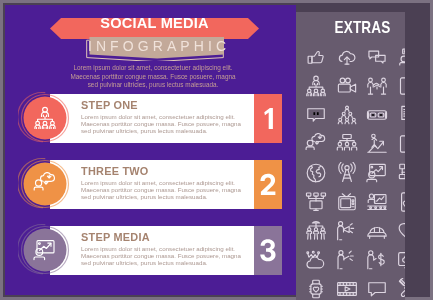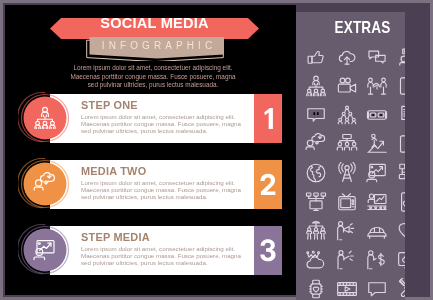--- a/index.html
+++ b/index.html
@@ -2,32 +2,32 @@
 <html><head>
 <meta charset="utf-8">
 <style>
   html,body{margin:0;padding:0;}
   body{width:433px;height:300px;overflow:hidden;background:#7b7181;
        font-family:"Liberation Sans",sans-serif;-webkit-font-smoothing:antialiased;}
   #root{position:relative;width:433px;height:300px;background:#7b7181;overflow:hidden;}
 
   
   .frame{position:absolute;left:3px;top:3px;width:427px;height:294px;background:#4b4053;}
-  .left-panel{position:absolute;left:5px;top:5px;width:291px;height:290px;background:#000000;overflow:hidden;}
+  .left-panel{position:absolute;left:5px;top:5px;width:291px;height:290px;background:#4c1d95;overflow:hidden;}
   .right-panel{position:absolute;left:296px;top:12px;width:109px;height:290px;background:#675b6e;overflow:hidden;}
 
   
   .banner{position:absolute;left:45px;top:13px;width:209px;height:21px;background:#f2675d;
           clip-path:polygon(0% 50%, 5.3% 0%, 94.7% 0%, 100% 50%, 94.7% 100%, 5.3% 100%);}
   .banner-title{position:absolute;left:45px;top:7px;width:209px;height:21px;display:flex;align-items:center;
           justify-content:center;color:#ffffff;font-weight:bold;font-size:14.6px;letter-spacing:.2px;}
   .sub-wrap{position:absolute;left:79px;top:30px;width:140px;height:26px;}
   .sub-svg{position:absolute;left:0;top:0;display:block;}
   .sub-title{position:absolute;left:5px;top:2px;width:136px;height:17px;display:flex;align-items:center;
-          justify-content:center;color:#f0e2da;font-size:10px;letter-spacing:4.1px;text-indent:4.1px;}
+          justify-content:center;color:#f0e2da;font-size:14px;letter-spacing:4.1px;text-indent:4.1px;}
   .intro{position:absolute;left:50px;top:59px;width:196px;text-align:center;color:#c59d95;
           font-size:6.4px;line-height:8.6px;white-space:pre-line;}
 
   
   .step{position:absolute;left:0;top:0;width:291px;height:49px;padding-left:40px;}
   .step-bar{position:absolute;left:45px;top:0;width:204px;height:49px;background:#ffffff;}
   .step-num{position:absolute;left:249px;top:0px;width:28px;height:49px;
           display:flex;align-items:center;justify-content:center;}
   .disc{position:absolute;left:12.5px;top:-3.5px;width:54px;height:54px;}
   .disc svg{display:block;width:54px;height:54px;}
@@ -116,21 +116,21 @@
             <div class="disc-icon">
               <svg viewBox="0 0 24 24" width="24" height="24" fill="none" stroke="#ffffff" stroke-width="1.15" stroke-linecap="round" stroke-linejoin="round">
                 <path d="M10.2 9.3 a2.8 2.8 0 0 1 0.3-5.6 a3.8 3.8 0 0 1 7.1-1.1 a3.1 3.1 0 0 1 0.9 6.7 H12"></path>
                 <path d="M14.4 4.2 l1.8 1.8 l1.8-1.8 M16.2 6.0 v-3.0"></path>
                 <path d="M13.0 9.2 v3.0 M11.2 10.4 L13.0 12.2 l1.8-1.8"></path>
                 <circle cx="5.6" cy="11.0" r="3.1"></circle>
                 <path d="M1.2 18.0 v-1.4 a1.5 1.5 0 0 1 1.5-1.5 h5.8 a1.5 1.5 0 0 1 1.5 1.5 v1.4"></path>
               </svg>
             </div>
           </div>
-          <div class="step-title" style="color:#a5836f">MEDIA TWO</div>
+          <div class="step-title" style="color:#a5836f">THREE TWO</div>
           <div class="step-body">Lorem ipsum dolor sit amet, consectetuer adipiscing elit.
 Maecenas porttitor congue massa. Fusce posuere, magna
 sed pulvinar ultricies, purus lectus malesuada.</div>
         </div>
         <div class="step" style="top: 221px;">
           <div class="step-bar"></div>
           <div class="step-num" style="background:#8a7499">
             <svg viewBox="0 0 23 26.2" width="22.1" height="24">
               <path d="M11.3 24.4 c-4.9 0-8.1-2.9-8.3-7.4 h4.5 c0.2 2.2 1.6 3.4 3.8 3.4 2.2 0 3.7-1.3 3.7-3.2 0-2-1.5-3.3-3.9-3.3 H9.3 V10.2 h1.7 c2.2 0 3.5-1.2 3.5-3 0-1.8-1.3-3-3.3-3 -2 0-3.3 1.2-3.5 3.2 H3.4 C3.6 3.1 6.7 0.3 11.3 0.3 c4.5 0 7.6 2.6 7.6 6.4 0 2.3-1.2 4.1-3.2 4.9 2.5 0.8 4 2.8 4 5.5 0 4.3-3.4 7.3-8.4 7.3 Z" fill="#ffffff"></path>
             </svg>

